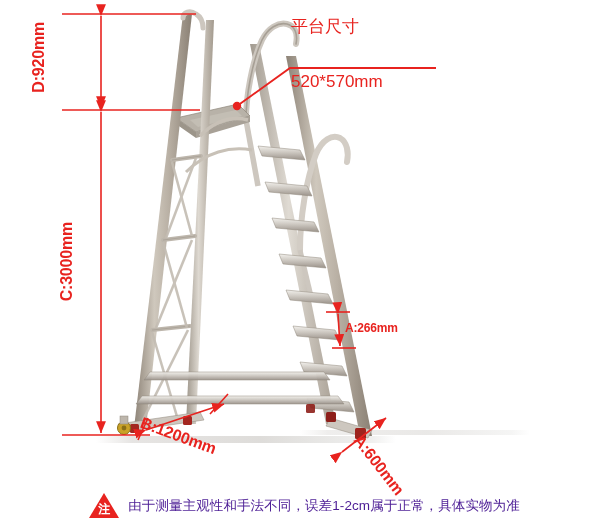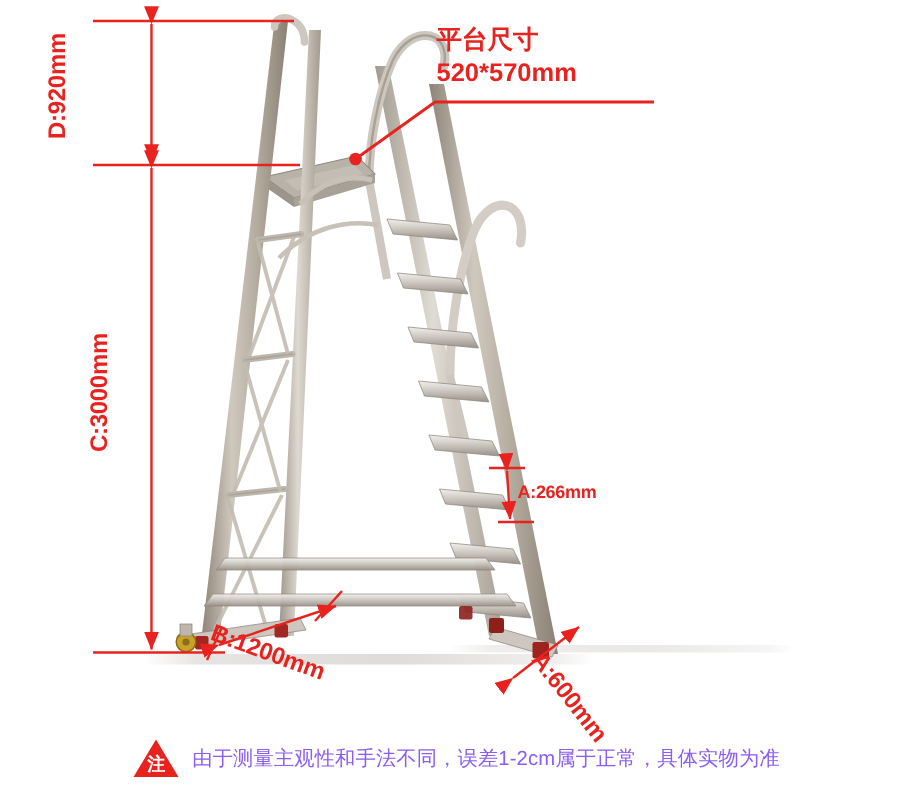--- a/index.html
+++ b/index.html
@@ -53,27 +53,27 @@
     font-size:16px;
     transform:rotate(52deg);
     transform-origin:left top;
   }
 
   
   .callout{
     position:absolute;
     left:291px;top:16px;
     color:#e8231f;
-    font-weight:bold;
+    font-weight:normal;
     font-size:17px;
     line-height:1.32;
     text-align:left;
     white-space:nowrap;
   }
-  .callout .l2{font-size:17px;}
+  .callout .l2{font-size:17px;margin-top:33px;}
 
   
   .footer{
     position:absolute;
     left:0;bottom:6px;
     width:609px;
     display:flex;
     align-items:center;
     justify-content:center;
     gap:9px;
@@ -92,21 +92,21 @@
   }
   .badge .ch{
     position:relative;
     color:#ffffff;
     font-size:12px;
     font-weight:bold;
     line-height:1;
     padding-bottom:3px;
   }
   .note-text{
-    color:#8b5cf6;
+    color:#4c1d95;
     font-size:13.5px;
     white-space:nowrap;
     letter-spacing:0.1px;
   }
 </style>
 </head>
 <body>
 
 <div id="stage">
 

